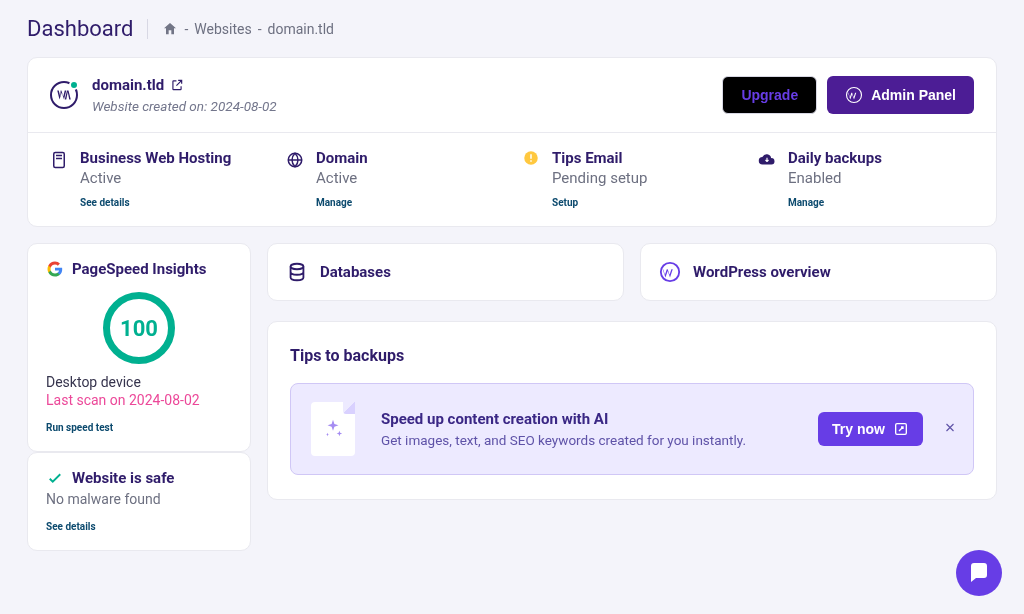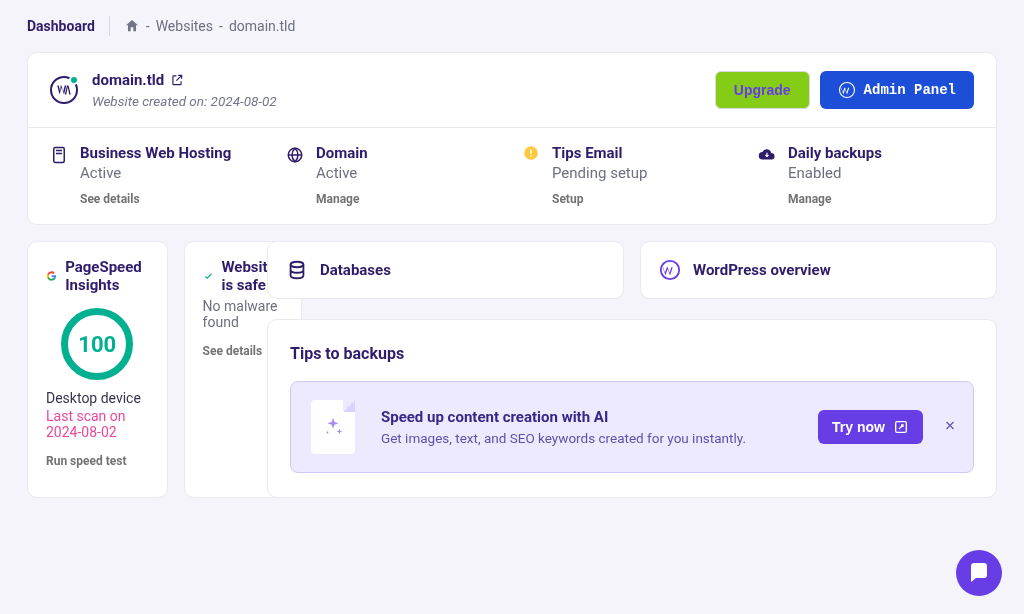--- a/index.html
+++ b/index.html
@@ -8,21 +8,21 @@
     background: #f4f4fa;
     color: #36344d;
     font-size: 14px;
     width: 1024px;
     height: 614px;
     overflow: hidden;
     position: relative;
     padding: 16px 27px;
   }
   .top-row { display: flex; align-items: center; gap: 14px; margin-bottom: 16px; }
-  .page-title { font-size: 14px; font-weight: 700; color: #2f1c6a; }
+  .page-title { font-size: 22px; font-weight: 400; color: #2f1c6a; }
   .divider { width: 1px; height: 20px; background: #d8d8e4; }
   .breadcrumb { display: flex; align-items: center; gap: 6px; color: #6d7081; font-size: 14px; }
   .breadcrumb svg { color: #727586; }
 
   .card {
     background: #fff;
     border: 1px solid #e9e9ef;
     border-radius: 10px;
   }
 
@@ -38,35 +38,35 @@
   .wp-circle .dot {
     position: absolute; top: -3px; right: -3px; width: 10px; height: 10px;
     border-radius: 50%; background: #00b090; border: 2px solid #fff;
   }
   .domain-line { display: flex; align-items: center; gap: 6px; font-weight: 700; color: #2f1c6a; font-size: 15px; }
   .created { color: #73768c; font-size: 13.5px; margin-top: 4px; font-style: italic; }
   .btn {
     border-radius: 6px; font-weight: 700; font-size: 14px; padding: 10px 18px;
     display: inline-flex; align-items: center; gap: 8px; cursor: pointer;
   }
-  .btn-outline { border: 1px solid #d8d8e4; background: #84cc16; color: #673de6; }
-  .btn-primary { border: none; background: #1d4ed8; color: #fff; font-family: Liberation Mono, monospace; }
+  .btn-outline { border: 1px solid #d8d8e4; background: #000000; color: #673de6; }
+  .btn-primary { border: none; background: #4c1d95; color: #fff; }
   .btn-primary svg { }
 
   .site-divider { height: 1px; background: #e9e9ef; }
   .status-row { display: flex; padding: 16px 22px 18px; gap: 20px; }
   .status-col { flex: 1; display: flex; gap: 12px; }
   .status-col .icon { width: 18px; height: 18px; color: #2f1c6a; margin-top: 2px; flex-shrink: 0; }
   .status-title { font-weight: 700; color: #2f1c6a; font-size: 15px; margin-bottom: 2px; }
   .status-sub { color: #6d7081; font-size: 15px; margin-bottom: 10px; }
-  .status-link { color: #737373; font-weight: 700; font-size: 12px; cursor: pointer; }
+  .status-link { color: #0c4a6e; font-weight: 700; font-size: 10px; cursor: pointer; }
 
   
   .main-grid { display: flex; gap: 16px; }
-  .left-col { width: 224px; display: flex; flex-direction: row; gap: 16px; }
+  .left-col { width: 224px; display: flex; flex-direction: column; }
   .right-col { flex: 1; display: flex; flex-direction: column; gap: 20px; }
 
   .ps-card { padding: 16px 18px 18px; }
   .ps-header { display: flex; align-items: center; gap: 8px; font-weight: 700; color: #2f1c6a; font-size: 15px; margin-bottom: 14px; }
   .gauge-wrap { display: flex; justify-content: center; margin-bottom: 10px; }
   .gauge {
     width: 72px; height: 72px; border-radius: 50%; border: 7px solid #00b090;
     display: flex; align-items: center; justify-content: center;
     font-weight: 700; font-size: 22px; color: #00b090;
   }

